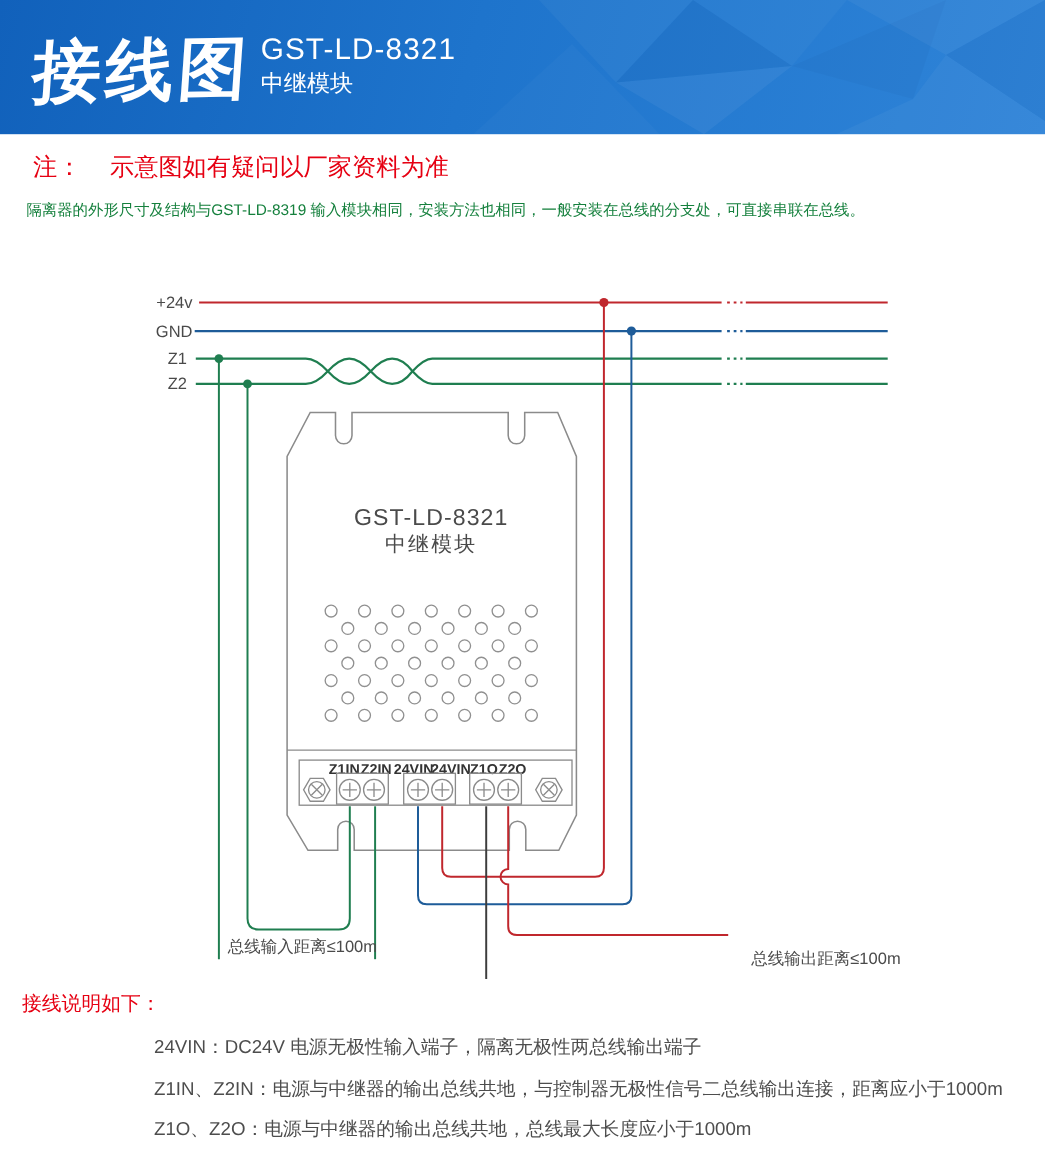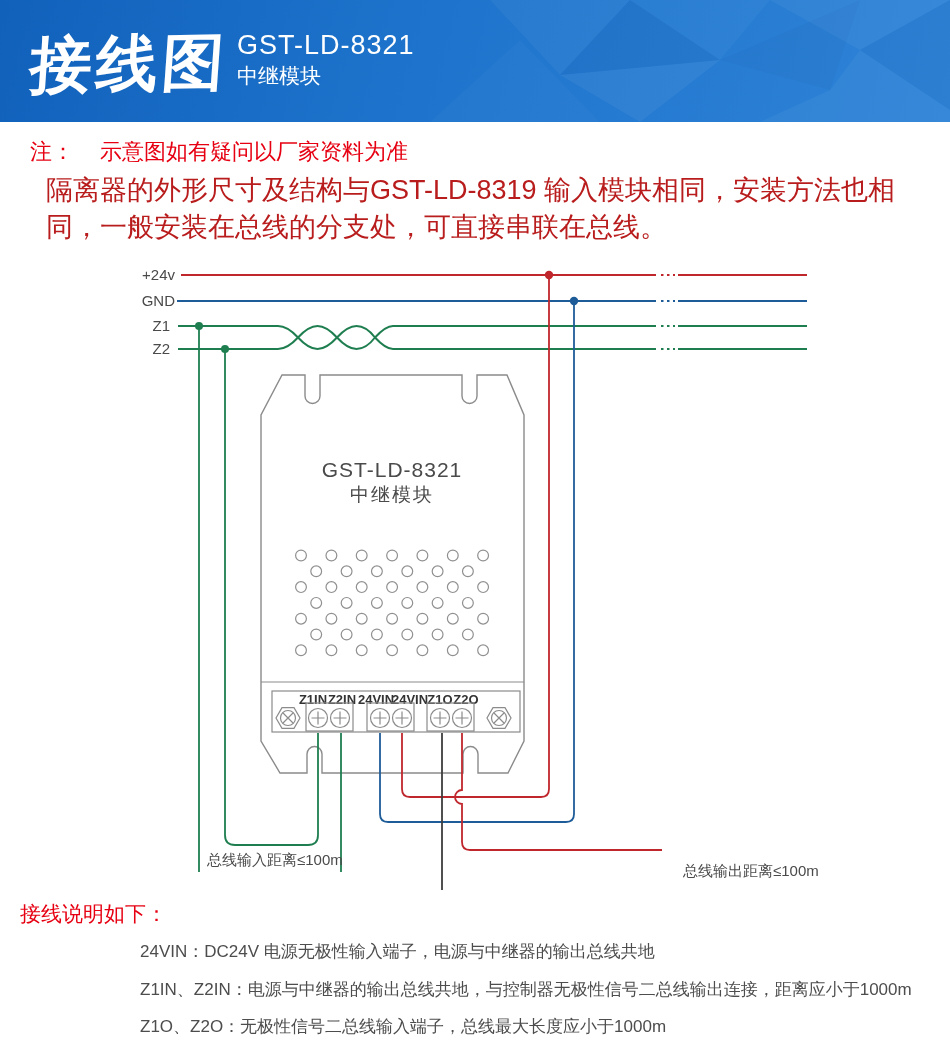--- a/index.html
+++ b/index.html
@@ -18,22 +18,22 @@
     position:absolute;left:30px;top:22px;
     color:#ffffff;font-size:62px;font-weight:bold;letter-spacing:4px;
     transform:skewX(-5deg) rotate(-1deg);
   }
   .header-model{position:absolute;left:237px;top:30px;color:#fff;font-size:27px;letter-spacing:1px;}
   .header-sub{position:absolute;left:237px;top:62px;color:#fff;font-size:21px;}
   
   .note{position:absolute;left:30px;top:137px;font-size:22px;color:var(--c-note,#e60012);}
   .note .gap{display:inline-block;width:26px;}
   .desc{
-    position:absolute;left:46px;top:172px;width:900px;
-    font-size:27px;line-height:37px;color:#b91c1c;
+    position:absolute;left:24px;top:172px;width:900px;
+    font-size:14px;line-height:37px;color:#15803d;
   }
   
   .diagram{position:absolute;left:0;top:250px;}
   .busline{fill:none;stroke-width:2px;}
   .busdots{fill:none;stroke-width:2px;stroke-dasharray:2.5,3.5;}
   .red{stroke:var(--c-red,#c0272d);}
   .blue{stroke:var(--c-blue,#1e5c99);}
   .green{stroke:var(--c-green,#1f7e50);}
   .black{stroke:var(--c-black,#3d3d3d);}
   .wire{fill:none;stroke-width:1.8px;}
@@ -42,21 +42,21 @@
   .dot-green{fill:var(--c-green,#1f7e50);}
   .case{fill:none;stroke:var(--c-outline,#8b8b8b);stroke-width:1.4px;}
   .case-thin{fill:none;stroke:var(--c-outline,#8b8b8b);stroke-width:1.2px;}
   .lbl{fill:#4a4a4a;font-size:15px;}
   .lbl-end{text-anchor:end;}
   .term-lbl{fill:#333;font-size:13px;font-weight:bold;text-anchor:middle;}
   .mod-name{fill:#4a4a4a;font-size:21px;text-anchor:middle;letter-spacing:1px;}
   .mod-sub{fill:#4a4a4a;font-size:19px;text-anchor:middle;letter-spacing:2px;}
   #holes circle{fill:none;stroke:#909090;stroke-width:1.2px;}
   
-  .instr-head{position:absolute;left:20px;top:900px;font-size:21px;color:var(--c-note,#e60012);}
+  .instr-head{position:absolute;left:20px;top:900px;font-size:18px;color:var(--c-note,#e60012);}
   .instr-item{position:absolute;left:140px;font-size:17px;color:#4d4d4d;}
   .instr-item.i0{top:940px;}
   .instr-item.i1{top:978px;}
   .instr-item.i2{top:1015px;}
 </style>
 </head>
 <body>
 
 <div class="header">
   <svg class="facets" width="520" height="122" viewBox="0 0 520 122">
@@ -208,15 +208,15 @@
   <circle class="dot-red" cx="549" cy="25" r="4.2"></circle>
   <circle class="dot-blue" cx="574" cy="51" r="4.2"></circle>
   <circle class="dot-green" cx="199" cy="76" r="4"></circle>
   <circle class="dot-green" cx="225" cy="99" r="4"></circle>
 
   <text class="lbl" x="207" y="615">总线输入距离≤100m</text>
   <text class="lbl" x="683" y="626">总线输出距离≤100m</text>
 </svg>
 
 <div class="instr-head">接线说明如下：</div>
-<div class="instr-item i0">24VIN：DC24V 电源无极性输入端子，电源与中继器的输出总线共地</div>
+<div class="instr-item i0">24VIN：DC24V 电源无极性输入端子，隔离无极性两总线输出端子</div>
 <div class="instr-item i1">Z1IN、Z2IN：电源与中继器的输出总线共地，与控制器无极性信号二总线输出连接，距离应小于1000m</div>
-<div class="instr-item i2">Z1O、Z2O：无极性信号二总线输入端子，总线最大长度应小于1000m</div>
+<div class="instr-item i2">Z1O、Z2O：电源与中继器的输出总线共地，总线最大长度应小于1000m</div>
 
 </body></html>

